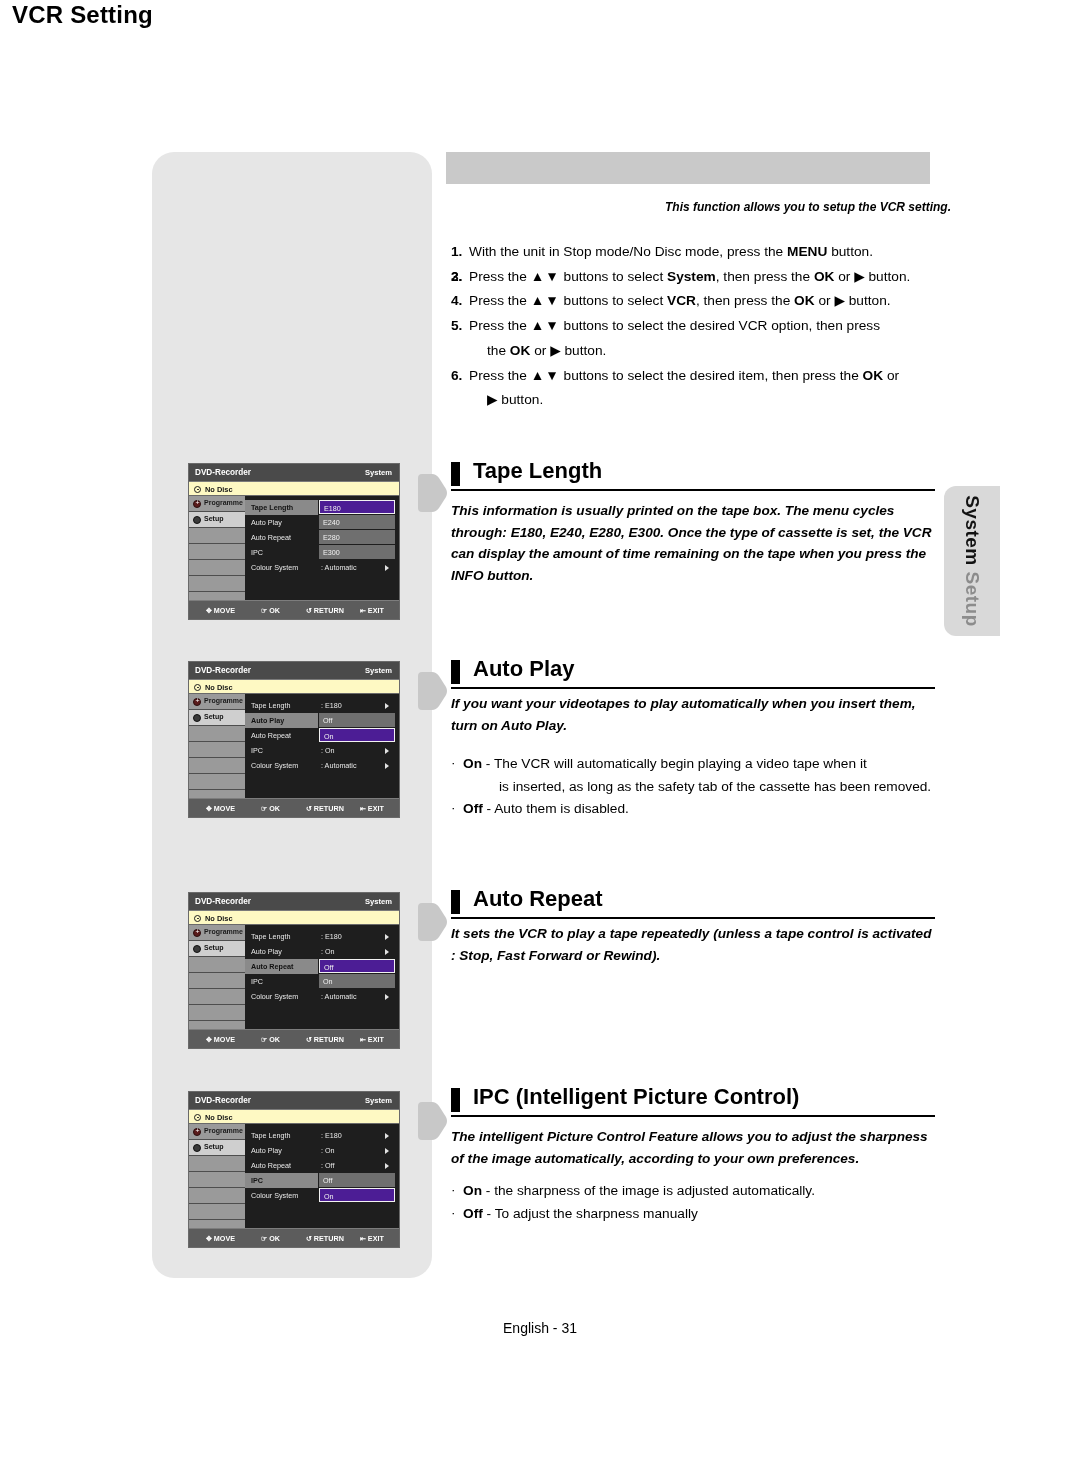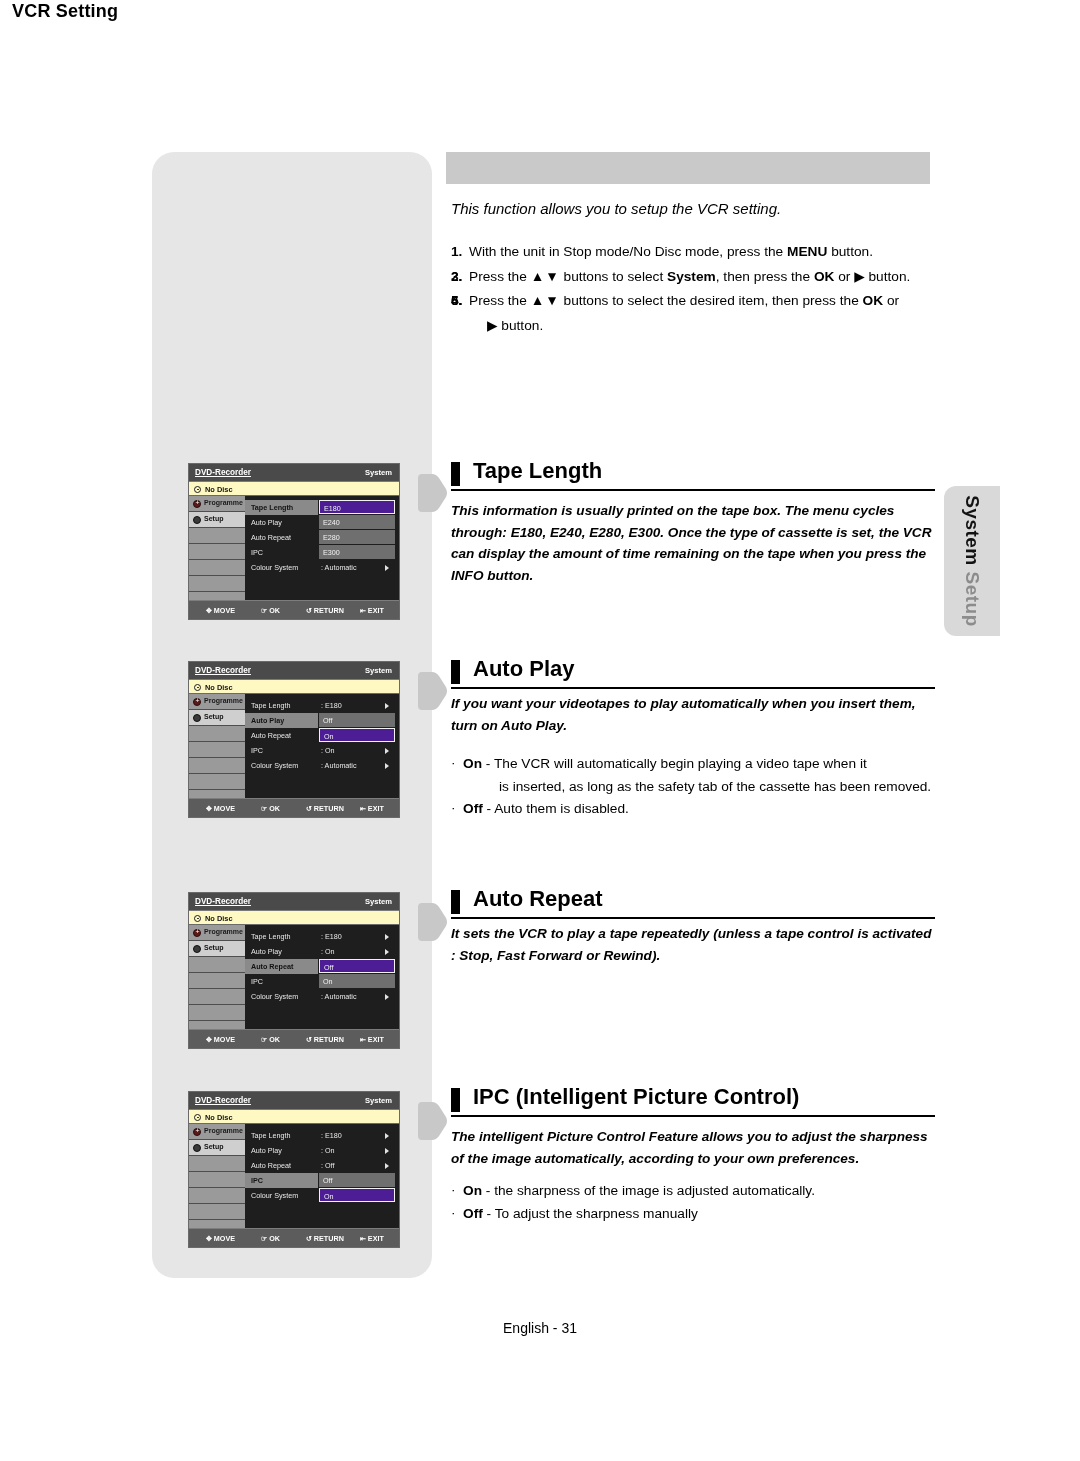--- a/index.html
+++ b/index.html
@@ -62,34 +62,35 @@
     left: 446px;
     top: 152px;
     width: 484px;
     height: 32px;
     background: #c9c9c9;
   }
   .page-title-text {
     position: absolute;
     left: 12px;
     top: 1px;
-    font-size: 18px;
+    font-size: 24px;
     font-weight: bold;
     letter-spacing: 0.2px;
   }
 
   
   .intro {
     position: absolute;
     left: 451px;
     top: 200px;
     width: 500px;
-    font-size: 15px;
-    font-weight: normal;
+    font-size: 12px;
+    font-weight: bold;
     font-style: italic;
+    text-align: right;
   }
   .steps {
     position: absolute;
     left: 451px;
     top: 240px;
     width: 492px;
     font-size: 13.7px;
     line-height: 24.7px;
   }
   .step {
@@ -181,21 +182,20 @@
     background: #4a4a4a;
     border-bottom: 1px solid #7a7a7a;
   }
   .osd-title .left {
     position: absolute;
     left: 6px;
     top: 4px;
     font-size: 8.2px;
     font-weight: bold;
     color: #fff;
-    text-decoration: underline;
   }
   .osd-title .right {
     position: absolute;
     right: 7px;
     top: 4px;
     font-size: 7.6px;
     font-weight: bold;
     color: #fff;
   }
   .osd-disc {
@@ -401,22 +401,22 @@
 
 <div class="page-title-bar"></div>
 <div class="page-title-text">VCR Setting</div>
 
 <div class="intro">This function allows you to setup the VCR setting.</div>
 
 <div class="steps">
     <div class="step"><span class="step-num">1.</span><span>With the unit in Stop mode/No Disc mode, press the <b class="k">MENU</b> button.</span></div>
     <div class="step"><span class="step-num">2.</span></div>
     <div class="step"><span class="step-num">3.</span><span>Press the <span class="arrows">▲▼</span> buttons to select <b class="k">System</b>, then press the <b class="k">OK</b> or ▶ button.</span></div>
-    <div class="step"><span class="step-num">4.</span></div>
-    <div class="step"><span class="step-num">5.</span></div>
+    <div class="step"><span class="step-num">4.</span><span>Press the <span class="arrows">▲▼</span> buttons to select <b class="k">VCR</b>, then press the <b class="k">OK</b> or ▶ button.</span></div>
+    <div class="step"><span class="step-num">5.</span><span>Press the <span class="arrows">▲▼</span> buttons to select the desired VCR option, then press<br><span class="step-cont">the <b class="k">OK</b> or ▶ button.</span></span></div>
     <div class="step"><span class="step-num">6.</span><span>Press the <span class="arrows">▲▼</span> buttons to select the desired item, then press the <b class="k">OK</b> or<br><span class="step-cont">▶ button.</span></span></div>
   </div>
 
 <div id="dynamic-root">
     <div class="section-head" style="left: 451px; top: 458px;">
       <div class="sh-bar"></div>
       <div class="sh-title">Tape Length</div>
       <div class="sh-rule"></div>
     </div>
     <div class="body-italic" style="left: 451px; top: 500px;">This information is usually printed on the tape box. The menu cycles through: E180, E240, E280, E300. Once the type of cassette is set, the VCR can display the amount of time remaining on the tape when you press the INFO button.</div>

